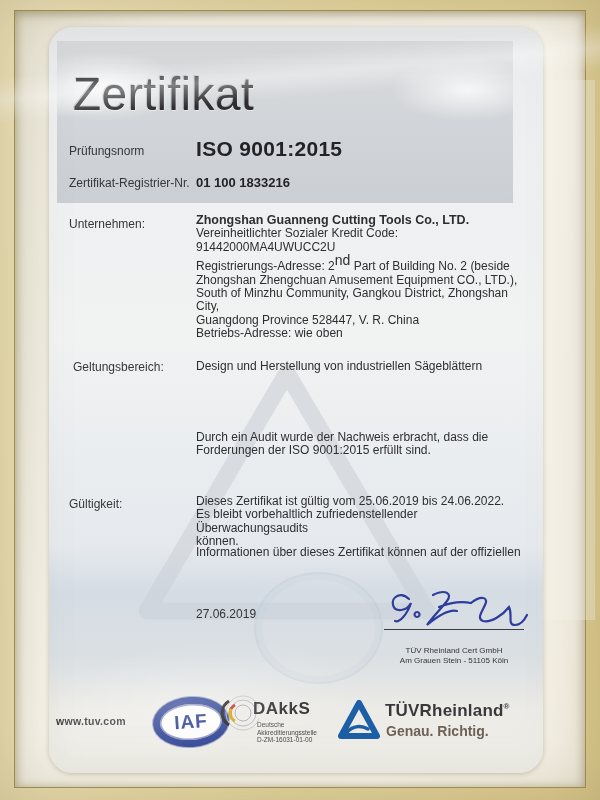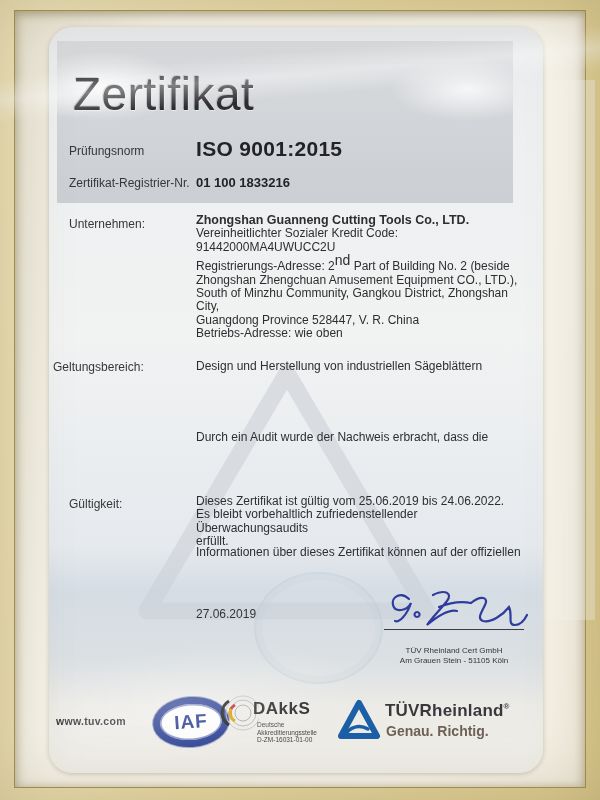--- a/index.html
+++ b/index.html
@@ -108,32 +108,33 @@
       <div class="abs body-txt" style="left:147px;top:187px;width:330px;">
         <div class="bold">Zhongshan Guanneng Cutting Tools Co., LTD.</div>
         <div>Vereinheitlichter Sozialer Kredit Code: 91442000MA4UWUCC2U</div>
         <div><span>Registrierungs-Adresse: 2</span><sup>nd</sup><span> Part of Building No. 2 (beside</span></div>
         <div>Zhongshan Zhengchuan Amusement Equipment CO., LTD.),</div>
         <div>South of Minzhu Community, Gangkou District, Zhongshan City,</div>
         <div>Guangdong Province 528447, V. R. China</div>
         <div>Betriebs-Adresse: wie oben</div>
       </div>
 
-      <div class="abs lbl" style="left:4px;top:333px;">Geltungsbereich:</div>
+      <div class="abs lbl" style="left:24px;top:333px;">Geltungsbereich:</div>
       <div class="abs body-txt" style="left:147px;top:333px;width:330px;">Design und Herstellung von industriellen Sägeblättern</div>
 
       <div class="abs body-txt" style="left:147px;top:404px;width:330px;">
         <div>Durch ein Audit wurde der Nachweis erbracht, dass die</div>
+        <div>Forderungen der ISO 9001:2015 erfüllt sind.</div>
       </div>
 
       <div class="abs lbl" style="left:20px;top:470px;">Gültigkeit:</div>
       <div class="abs body-txt" style="left:147px;top:468px;width:335px;">
         <div>Dieses Zertifikat ist gültig vom 25.06.2019 bis 24.06.2022.</div>
         <div>Es bleibt vorbehaltlich zufriedenstellender Überwachungsaudits</div>
-        <div>erfüllt.</div>
+        <div>können.</div>
       </div>
 
       <div class="abs body-txt" style="left:147px;top:519px;width:335px;">
         <div>Informationen über dieses Zertifikat können auf der offiziellen</div>
       </div>
 
       <div class="abs date">27.06.2019</div>
 
       <svg class="abs" style="left:338px;top:558px;" width="145" height="46" viewBox="0 0 145 46">
         <path d="M22,14 C14,6 4,12 6,20 C8,28 20,26 24,18 C20,30 12,38 8,36 M30,32 a2.5,2.5 0 1,1 0.1,0" fill="none" stroke="#2e3d9c" stroke-width="2.2" stroke-linecap="round"></path>

